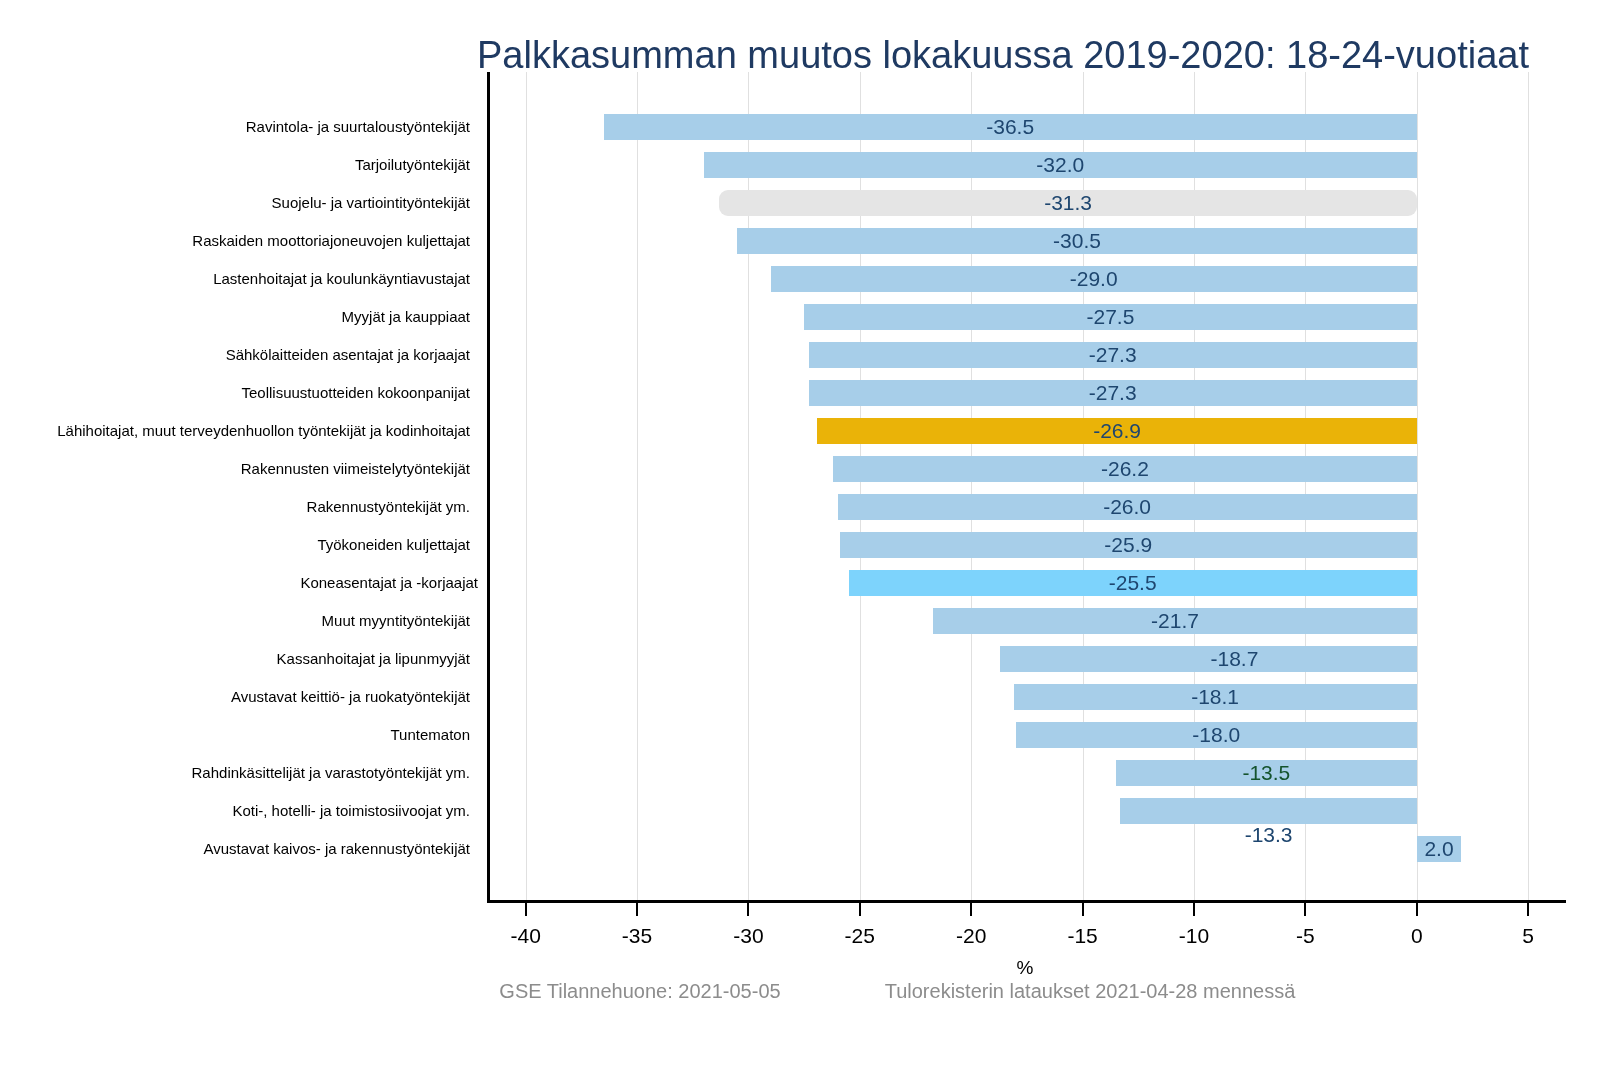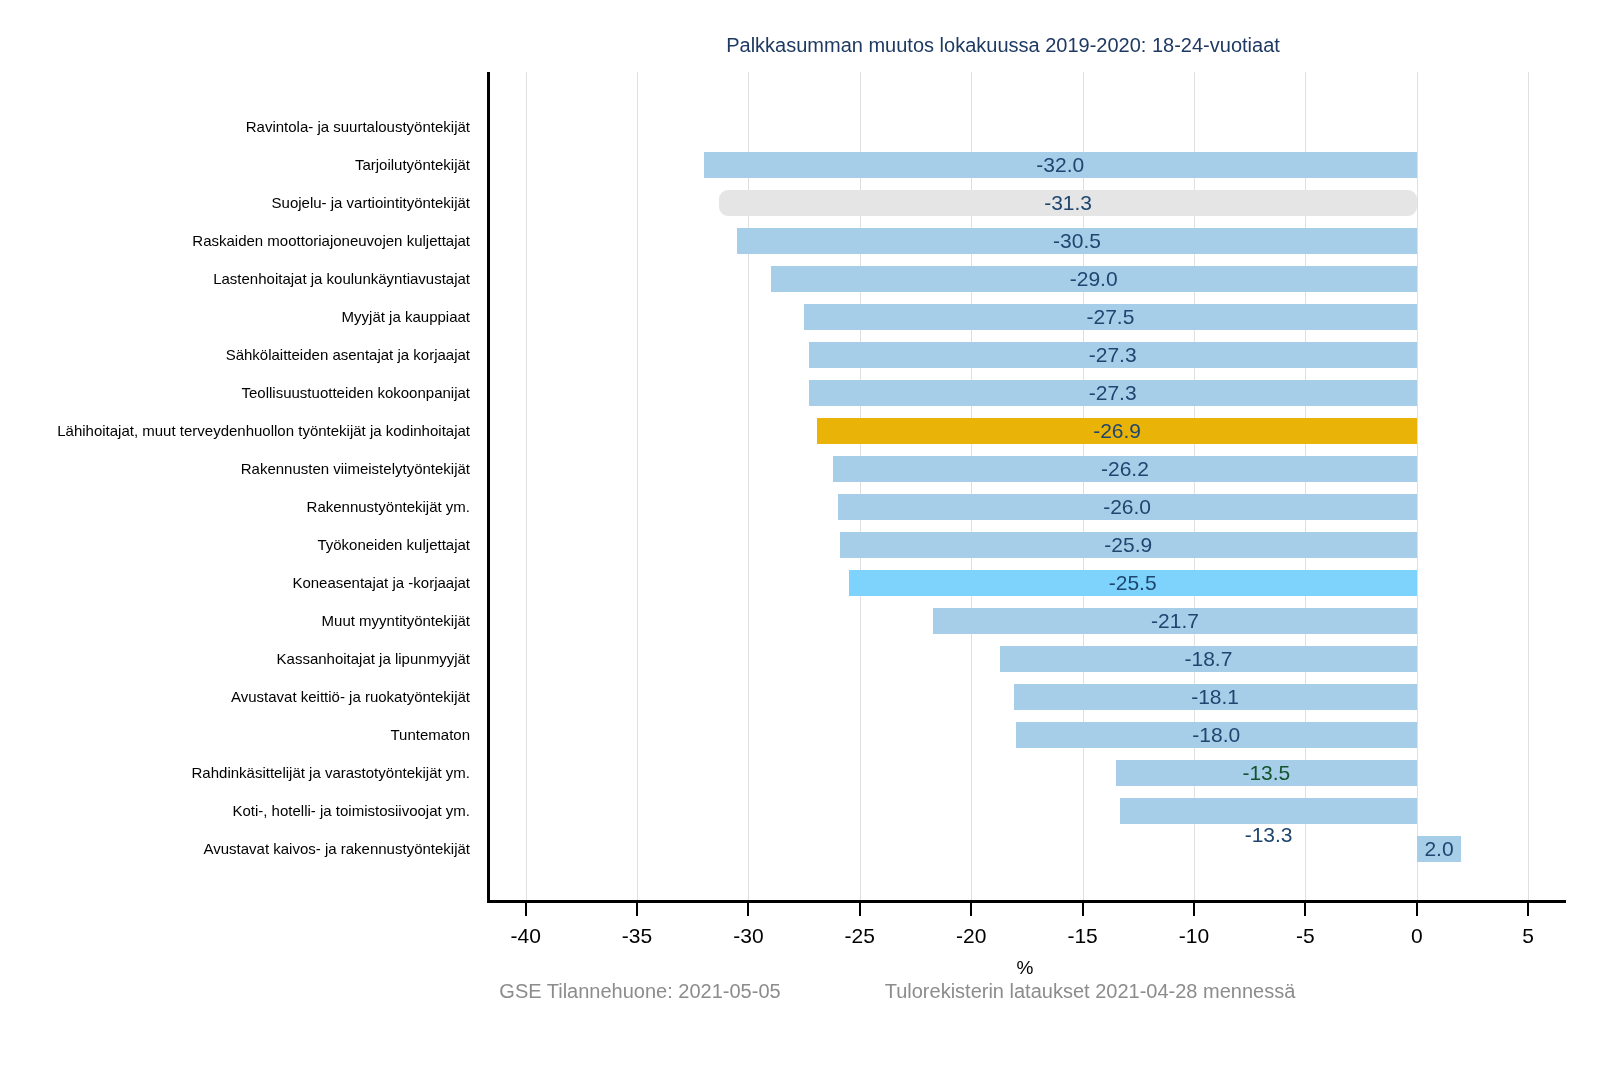--- a/index.html
+++ b/index.html
@@ -2,21 +2,21 @@
 <html><head>
 <meta charset="utf-8">
 <style>
   html,body { margin:0; padding:0; background:#ffffff; }
   .chart-root {
     position:relative; width:1600px; height:1067px; background:#ffffff;
     font-family:"Liberation Sans", sans-serif; overflow:hidden;
   }
   .chart-title {
     position:absolute; left:406px; width:1194px; top:34px;
-    text-align:center; font-size:20px; color:#1F3A62; white-space:nowrap;
+    text-align:center; font-size:38px; color:#1F3A62; white-space:nowrap;
   }
   .plot {
     position:absolute; left:487px; top:72px; width:1076px; height:828px;
     border-left:3px solid #000; border-bottom:3px solid #000;
   }
   .gridline {
     position:absolute; top:0; bottom:0; width:1px; background:#E0E0E0; z-index:1;
   }
   .bar {
     position:absolute; height:26px; background:#A7CEE9; z-index:2;
@@ -76,20 +76,23 @@
       <div class="x-tick-label" style="left: 65.4244%;">-10</div>
       <div class="gridline" style="left: 75.7764%;"></div>
       <div class="x-tick" style="left: 75.7764%;"></div>
       <div class="x-tick-label" style="left: 75.7764%;">-5</div>
       <div class="gridline" style="left: 86.1284%;"></div>
       <div class="x-tick" style="left: 86.1284%;"></div>
       <div class="x-tick-label" style="left: 86.1284%;">0</div>
       <div class="gridline" style="left: 96.4803%;"></div>
       <div class="x-tick" style="left: 96.4803%;"></div>
       <div class="x-tick-label" style="left: 96.4803%;">5</div>
+      <div class="bar" style="top: 42px; left: 10.559%; width: 75.5694%; background: rgb(167, 206, 233);">
+        <div class="bar-value-label" style="color: rgb(30, 70, 111);">-36.5</div>
+      </div>
       <div class="bar" style="top: 80px; left: 19.8758%; width: 66.2526%; background: rgb(167, 206, 233);">
         <div class="bar-value-label" style="color: rgb(30, 70, 111);">-32.0</div>
       </div>
       <div class="bar" style="top: 118px; left: 21.3251%; width: 64.8033%; background: #e5e5e5; border-radius: 9px;">
         <div class="bar-value-label" style="color: rgb(30, 70, 111);">-31.3</div>
       </div>
       <div class="bar" style="top: 156px; left: 22.9814%; width: 63.147%; background: rgb(167, 206, 233);">
         <div class="bar-value-label" style="color: rgb(30, 70, 111);">-30.5</div>
       </div>
       <div class="bar" style="top: 194px; left: 26.087%; width: 60.0414%; background: rgb(167, 206, 233);">
@@ -116,21 +119,21 @@
       <div class="bar" style="top: 460px; left: 32.5052%; width: 53.6232%; background: rgb(167, 206, 233);">
         <div class="bar-value-label" style="color: rgb(30, 70, 111);">-25.9</div>
       </div>
       <div class="bar" style="top: 498px; left: 33.3333%; width: 52.795%; background: #7dd3fc;">
         <div class="bar-value-label" style="color: rgb(30, 70, 111);">-25.5</div>
       </div>
       <div class="bar" style="top: 536px; left: 41.2008%; width: 44.9275%; background: rgb(167, 206, 233);">
         <div class="bar-value-label" style="color: rgb(30, 70, 111);">-21.7</div>
       </div>
       <div class="bar" style="top: 574px; left: 47.412%; width: 38.7164%; background: rgb(167, 206, 233);">
-        <div class="bar-value-label" style="color: rgb(30, 70, 111);">-18.7</div>
+        <div class="bar-value-label" style="color: rgb(30, 70, 111); padding-left: 26px;">-18.7</div>
       </div>
       <div class="bar" style="top: 612px; left: 48.6542%; width: 37.4741%; background: rgb(167, 206, 233);">
         <div class="bar-value-label" style="color: rgb(30, 70, 111);">-18.1</div>
       </div>
       <div class="bar" style="top: 650px; left: 48.8613%; width: 37.2671%; background: rgb(167, 206, 233);">
         <div class="bar-value-label" style="color: rgb(30, 70, 111);">-18.0</div>
       </div>
       <div class="bar" style="top: 688px; left: 58.1781%; width: 27.9503%; background: rgb(167, 206, 233);">
         <div class="bar-value-label" style="color: #14532d;">-13.5</div>
       </div>
@@ -147,21 +150,21 @@
       <div class="category-label" style="top: 194px;">Suojelu- ja vartiointityöntekijät</div>
       <div class="category-label" style="top: 232px;">Raskaiden moottoriajoneuvojen kuljettajat</div>
       <div class="category-label" style="top: 270px;">Lastenhoitajat ja koulunkäyntiavustajat</div>
       <div class="category-label" style="top: 308px;">Myyjät ja kauppiaat</div>
       <div class="category-label" style="top: 346px;">Sähkölaitteiden asentajat ja korjaajat</div>
       <div class="category-label" style="top: 384px;">Teollisuustuotteiden kokoonpanijat</div>
       <div class="category-label" style="top: 422px;">Lähihoitajat, muut terveydenhuollon työntekijät ja kodinhoitajat</div>
       <div class="category-label" style="top: 460px;">Rakennusten viimeistelytyöntekijät</div>
       <div class="category-label" style="top: 498px;">Rakennustyöntekijät ym.</div>
       <div class="category-label" style="top: 536px;">Työkoneiden kuljettajat</div>
-      <div class="category-label" style="top: 574px;">Koneasentajat ja -korjaajat</div>
+      <div class="category-label" style="top: 574px; padding-left: 8px;">Koneasentajat ja -korjaajat</div>
       <div class="category-label" style="top: 612px;">Muut myyntityöntekijät</div>
       <div class="category-label" style="top: 650px;">Kassanhoitajat ja lipunmyyjät</div>
       <div class="category-label" style="top: 688px;">Avustavat keittiö- ja ruokatyöntekijät</div>
       <div class="category-label" style="top: 726px;">Tuntematon</div>
       <div class="category-label" style="top: 764px;">Rahdinkäsittelijät ja varastotyöntekijät ym.</div>
       <div class="category-label" style="top: 802px;">Koti-, hotelli- ja toimistosiivoojat ym.</div>
       <div class="category-label" style="top: 840px;">Avustavat kaivos- ja rakennustyöntekijät</div>
     </div>
 
   <div class="xlabel">%</div>

